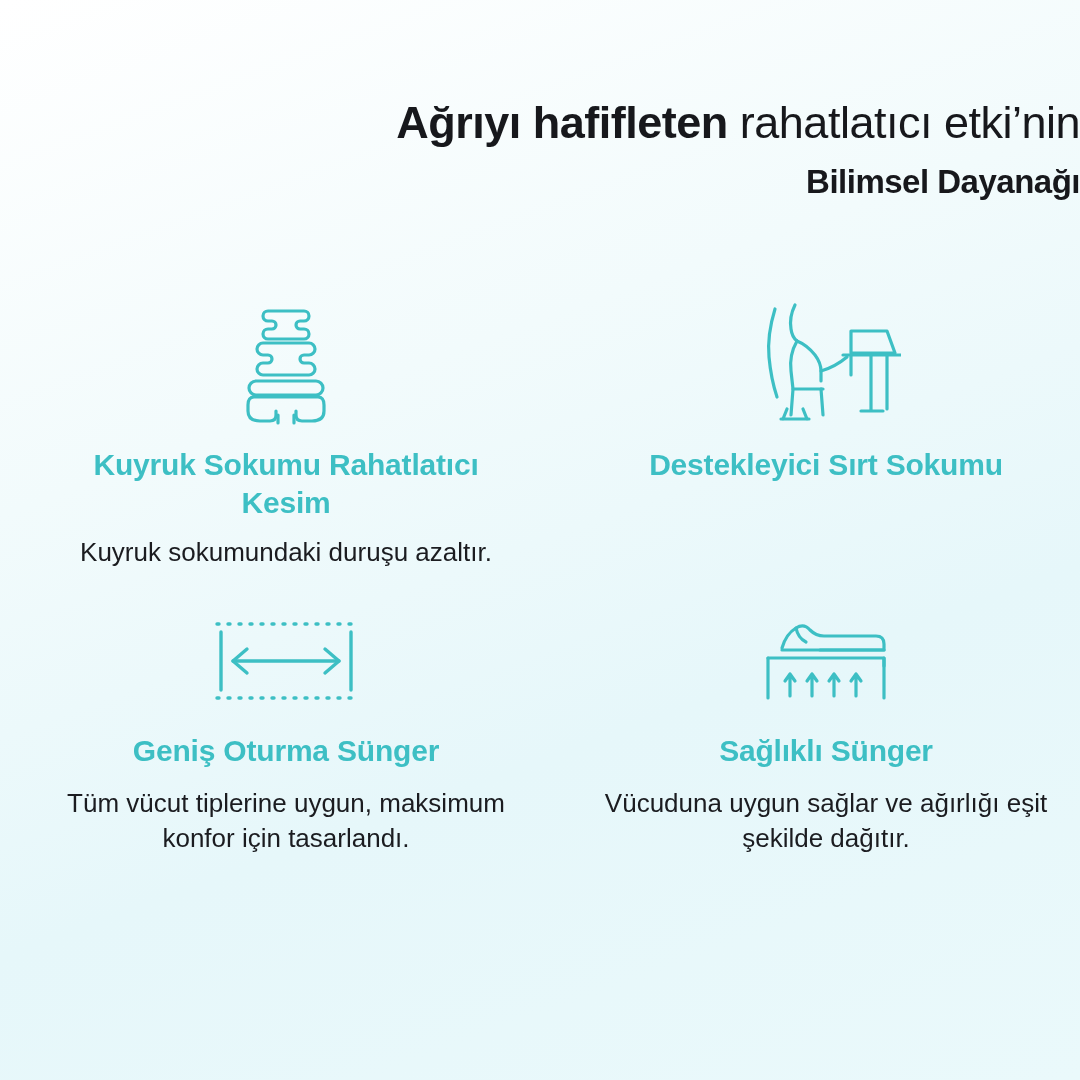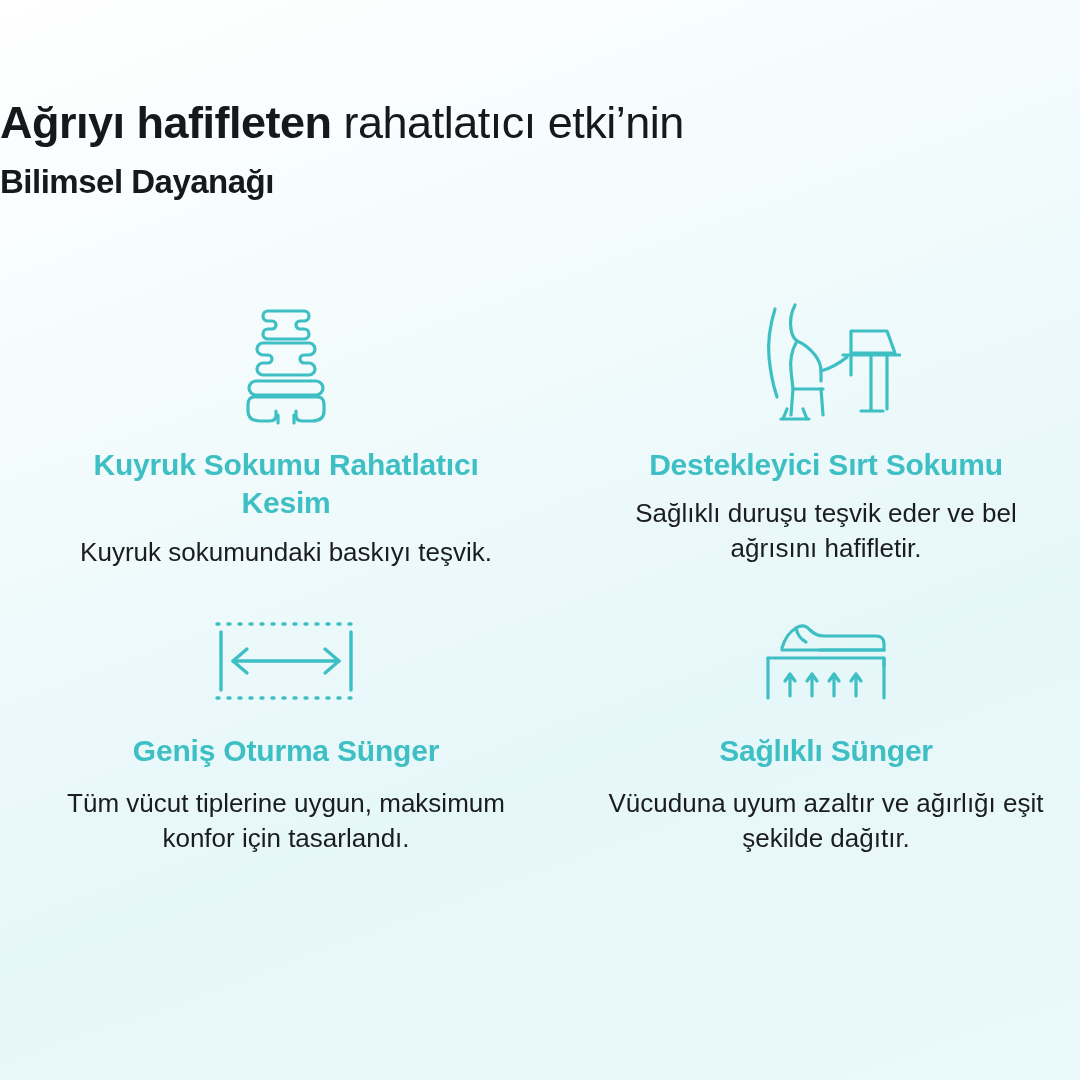--- a/index.html
+++ b/index.html
@@ -14,21 +14,21 @@
     overflow: hidden;
   }
   .page {
     position: relative;
     width: 1080px;
     height: 1080px;
     box-sizing: border-box;
     padding: 0;
   }
   .headline {
-    text-align: left;
+    text-align: right;
     padding-top: 96px;
   }
   .headline .line1 {
     font-size: 45px;
     line-height: 1.22;
     color: #17181c;
     font-weight: 400;
     letter-spacing: -0.5px;
   }
   .headline .line1 .bold {
@@ -105,41 +105,40 @@
       <div class="icon-wrap">
         <svg width="140" height="140" viewBox="0 0 140 140" fill="none" stroke="#3dbfc4" stroke-width="3.2" stroke-linecap="round" stroke-linejoin="round">
           <path d="M52 16 h36 a5 5 0 0 1 0 10 h-4 a4 4 0 0 0 0 8 h4 a5 5 0 0 1 0 10 h-36 a5 5 0 0 1 0 -10 h4 a4 4 0 0 0 0 -8 h-4 a5 5 0 0 1 0 -10 z"></path>
           <path d="M47 48 h46 a6 6 0 0 1 0 12 h-5 a4 4 0 0 0 0 8 h5 a6 6 0 0 1 0 12 h-46 a6 6 0 0 1 0 -12 h5 a4 4 0 0 0 0 -8 h-5 a6 6 0 0 1 0 -12 z"></path>
           <path d="M40 86 h60 a7 7 0 0 1 0 14 h-60 a7 7 0 0 1 0 -14 z"></path>
           <path d="M38 102 h64 q6 0 6 8 v6 q0 10 -12 10 h-10 q-6 0 -6 -6 v-4 M38 102 q-6 0 -6 8 v6 q0 10 12 10 h10 q6 0 6 -6 v-4"></path>
           <path d="M62 120 v8 M78 120 v8"></path>
         </svg>
       </div>
       <div class="feature-title">Kuyruk Sokumu Rahatlatıcı Kesim</div>
-      <div class="feature-desc">Kuyruk sokumundaki baskıyı teşvik.</div>
+      <div class="feature-desc">Kuyruk sokumundaki duruşu azaltır.</div>
     </div>
 
     <div class="cell row1">
       <div class="icon-wrap">
         <svg width="150" height="140" viewBox="0 0 150 140" fill="none" stroke="#3dbfc4" stroke-width="3.2" stroke-linecap="round" stroke-linejoin="round">
           <path d="M24 14 q-8 26 -6 48 q2 22 8 40"></path>
           <path d="M44 10 q-6 12 -4 24 q1 8 6 12"></path>
           <path d="M46 46 q10 4 18 14 q6 8 6 16 l0 10"></path>
           <path d="M46 46 q-8 14 -6 30 l2 18 h30"></path>
           <path d="M42 94 l-2 26 M70 94 l2 26"></path>
           <path d="M70 76 q14 -4 26 -14"></path>
           <path d="M30 124 h28 M32 124 l4 -10 M56 124 l-4 -10"></path>
           <path d="M100 58 h44 l-8 -22 h-36 z"></path>
           <path d="M92 60 h60"></path>
           <path d="M120 60 v56 M110 116 h22"></path>
           <path d="M136 60 v54 M100 60 v20"></path>
         </svg>
       </div>
       <div class="feature-title">Destekleyici Sırt Sokumu</div>
-      <div class="feature-desc">Sağlıklı duruşu teşvik eder ve bel ağrısını hafifletir.</div>
     </div>
 
     <div class="cell row2">
       <div class="icon-wrap">
         <svg width="170" height="110" viewBox="0 0 170 110" fill="none" stroke="#3dbfc4" stroke-width="3.4" stroke-linecap="round" stroke-linejoin="round">
           <path d="M16 18 h138" stroke-dasharray="2 9"></path>
           <path d="M16 92 h138" stroke-dasharray="2 9"></path>
           <path d="M20 26 v58 M150 26 v58"></path>
           <path d="M32 55 h106"></path>
           <path d="M46 43 l-14 12 l14 12"></path>
@@ -159,17 +158,17 @@
           <path d="M22 52 h116 v8"></path>
           <path d="M22 52 v40"></path>
           <path d="M138 52 v40"></path>
           <path d="M44 90 v-22 M44 68 l-5 7 M44 68 l5 7"></path>
           <path d="M66 90 v-22 M66 68 l-5 7 M66 68 l5 7"></path>
           <path d="M88 90 v-22 M88 68 l-5 7 M88 68 l5 7"></path>
           <path d="M110 90 v-22 M110 68 l-5 7 M110 68 l5 7"></path>
         </svg>
       </div>
       <div class="feature-title">Sağlıklı Sünger</div>
-      <div class="feature-desc">Vücuduna uyum azaltır ve ağırlığı eşit şekilde dağıtır.</div>
+      <div class="feature-desc">Vücuduna uygun sağlar ve ağırlığı eşit şekilde dağıtır.</div>
     </div>
 
   </div>
 </div>
 
 </body></html>

